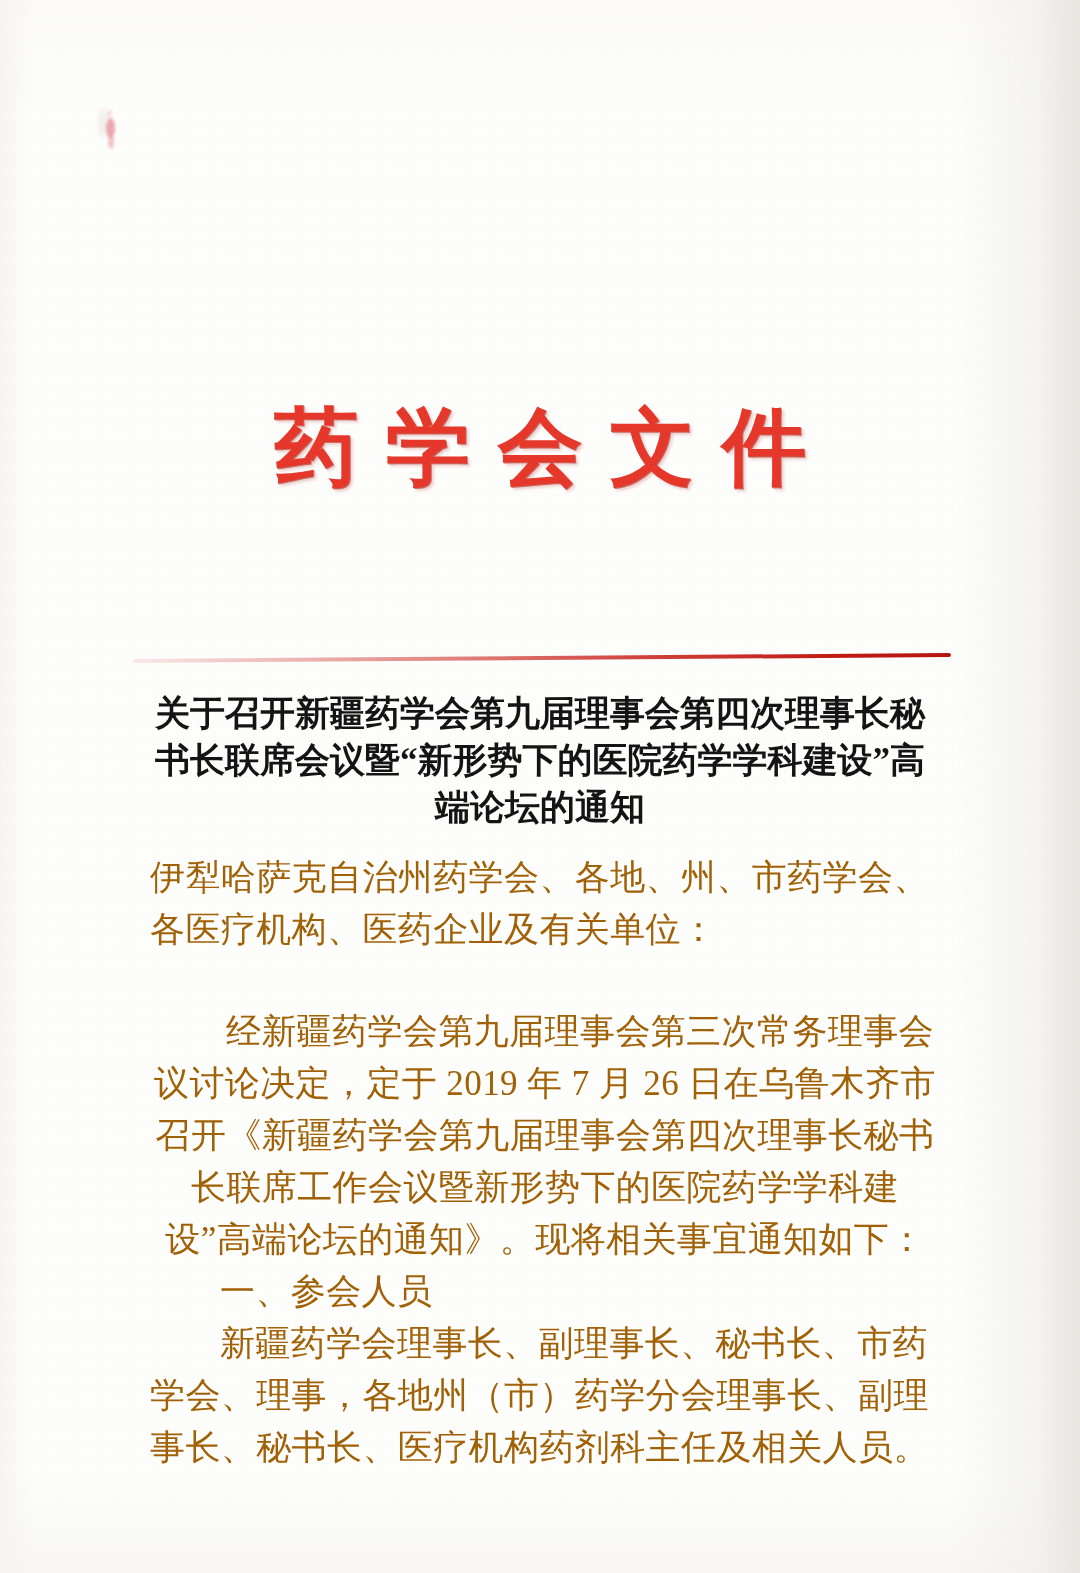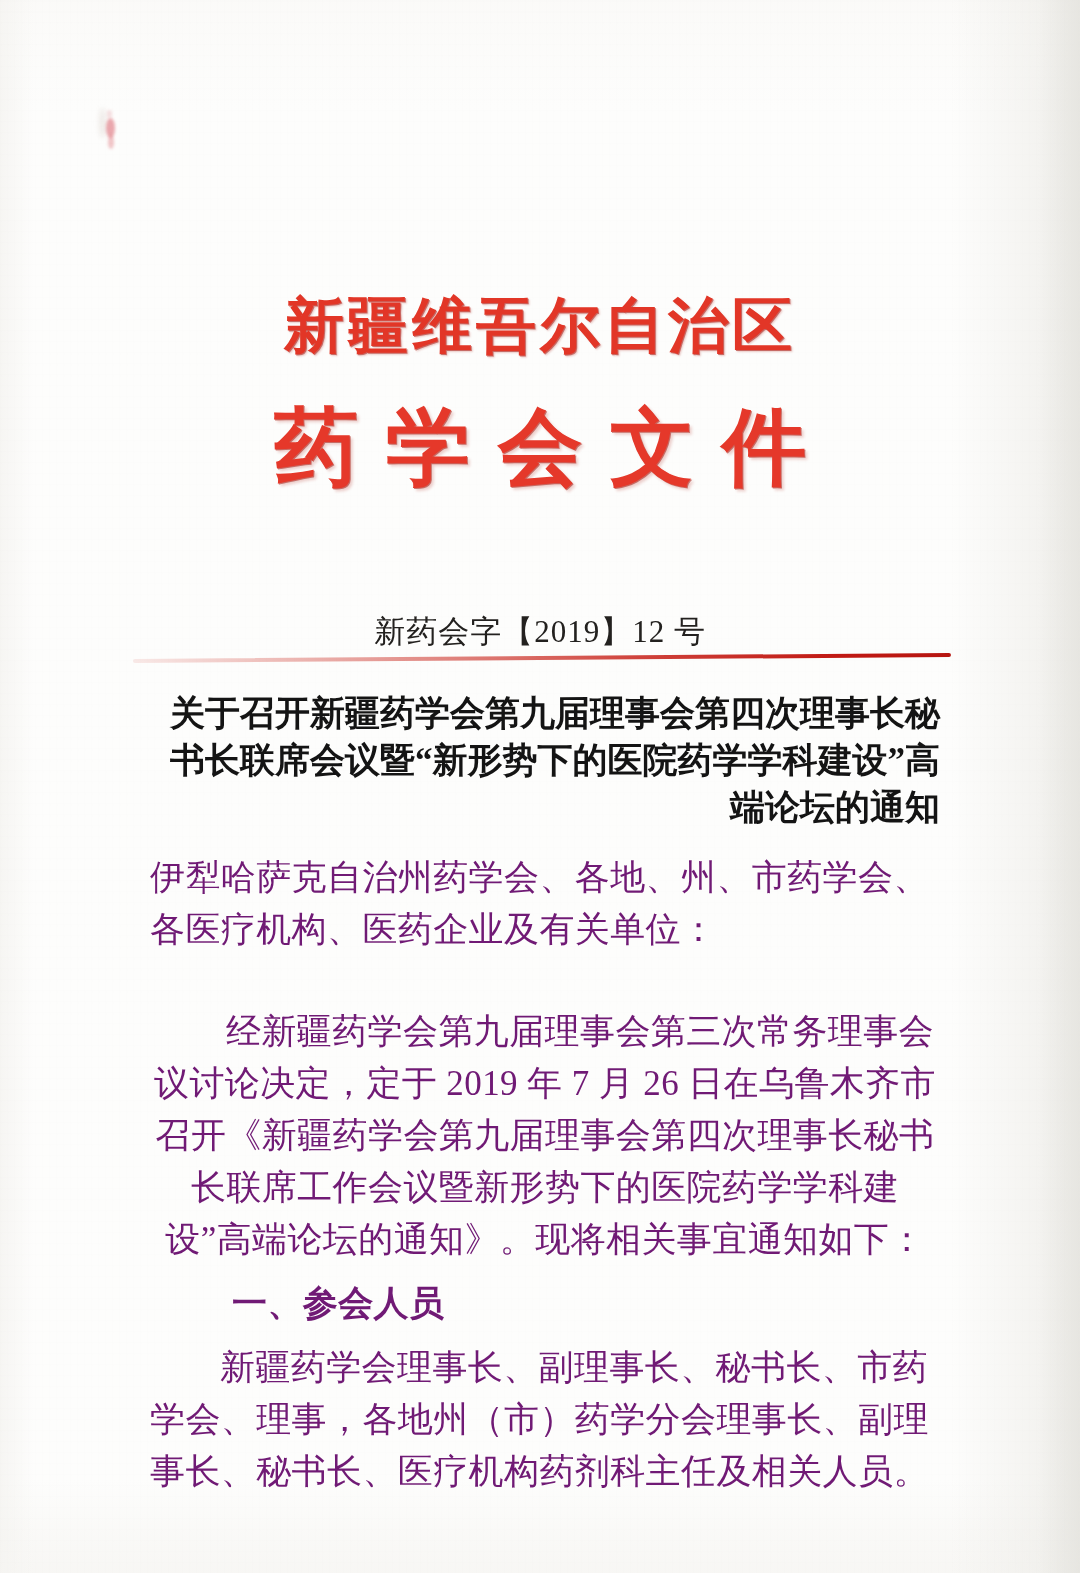--- a/index.html
+++ b/index.html
@@ -138,76 +138,74 @@
         rgba(183,22,17,1.0)  100%);
     border-radius: 2px;
   }
 
   
   .doc-title {
     position: absolute;
     left: 140px;
     top: 690px;
     width: 800px;
-    text-align: right;
+    text-align: center;
     font-size: 35px;
     font-weight: bold;
     line-height: 47px;
     letter-spacing: 0px;
     color: #141414;
     font-family: "Liberation Serif", "DejaVu Serif", serif;
   }
 
   
   .body-block {
     position: absolute;
     left: 150px;
     top: 852px;
     width: 790px;
     font-size: 35px;
     line-height: 52px;
-    color: #701a75;
+    color: #a16207;
     letter-spacing: 0.4px;
     font-family: "Liberation Serif", "DejaVu Serif", serif;
   }
   .addressee {
     margin: 0;
   }
   .para {
     margin: 0;
     text-indent: 2em;
   }
   .gap-para { margin-top: 50px; text-align: center; }
   .section-head {
-    margin: 12px;
+    margin: 0;
     text-indent: 2em;
-    font-weight: bold;
+    font-weight: normal;
   }
 </style>
 </head>
 <body>
 
 <div id="page">
 
   <div class="scan-tex"></div>
   <div class="scan-noise"></div>
   <div class="edge-right"></div>
 
   <div class="ink-smudge">
     <span class="blob b4"></span>
     <span class="blob b1"></span>
     <span class="blob b2"></span>
     <span class="blob b3"></span>
   </div>
 
-  <div class="masthead masthead-line1">新疆维吾尔自治区</div>
 
   <div class="masthead masthead-line2">药学会文件</div>
 
-  <div class="doc-number">新药会字【2019】12 号</div>
 
   <div class="red-rule"></div>
 
   <div class="doc-title">关于召开新疆药学会第九届理事会第四次理事长秘书长联席会议暨“新形势下的医院药学学科建设”高端论坛的通知</div>
 
   <div class="body-block">
 
     <p class="addressee">伊犁哈萨克自治州药学会、各地、州、市药学会、各医疗机构、医药企业及有关单位：</p>
 
     <p class="para gap-para">经新疆药学会第九届理事会第三次常务理事会议讨论决定，定于 2019 年 7 月 26 日在乌鲁木齐市召开《新疆药学会第九届理事会第四次理事长秘书长联席工作会议暨新形势下的医院药学学科建设”高端论坛的通知》。现将相关事宜通知如下：</p>

